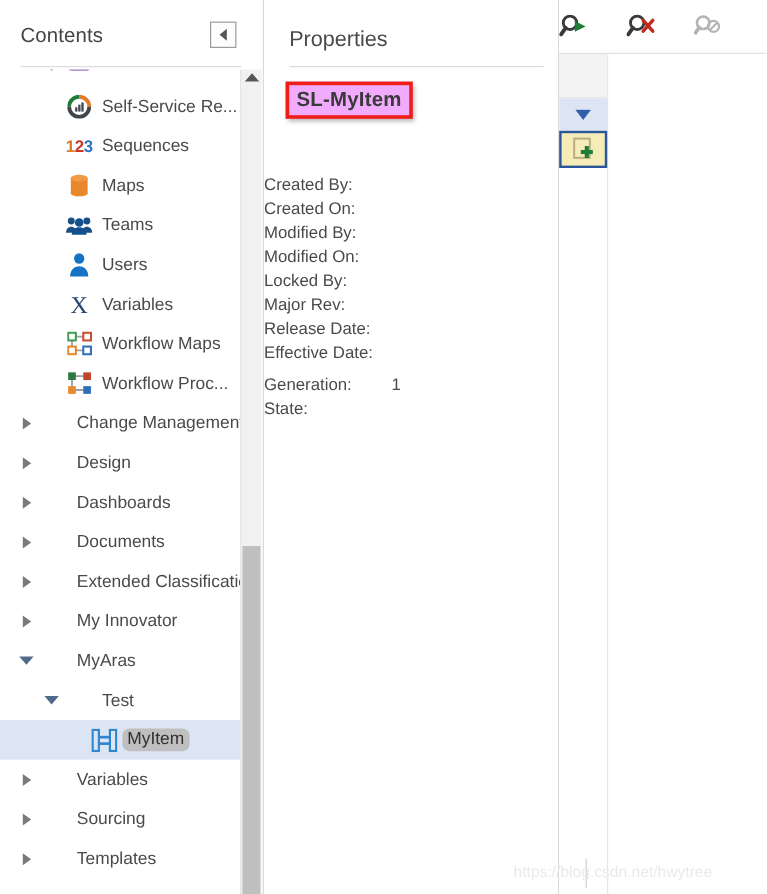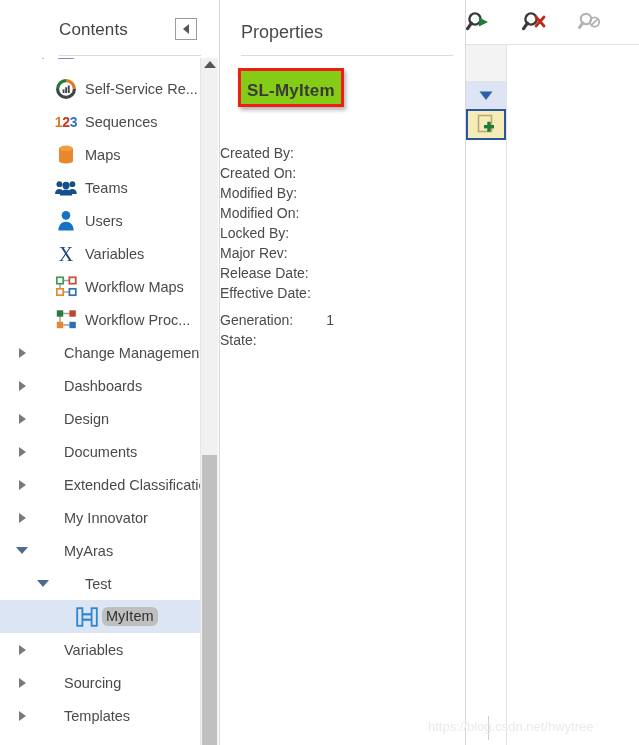--- a/index.html
+++ b/index.html
@@ -27,21 +27,20 @@
     height: 745px;
     position: relative;
     background: #ffffff;
     box-sizing: border-box;
     border-right: 1px solid #d9d9d9;
     flex: 0 0 220px;
   }
   .contents-header {
     height: 58px;
     position: relative;
-    margin-left: 42px;
   }
   .contents-title {
     position: absolute;
     left: 17px;
     top: 20px;
     font-size: 17px;
     color: #444444;
     letter-spacing: .1px;
   }
   .collapse-btn {
@@ -203,22 +202,22 @@
     right: 12px;
     top: 55px;
     height: 1px;
     background: #dcdcdc;
   }
   .item-name-wrap {
     position: absolute;
     left: 18px;
     top: 68px;
     border: 3px solid #ee1d16;
-    padding: 10px 6px 3px 6px;
-    background: #84cc16;
+    padding: 2px 6px 3px 6px;
+    background: #f0abfc;
     box-shadow: 2px 3px 4px rgba(0,0,0,.30);
   }
   .item-name {
     font-size: 17px;
     font-weight: bold;
     color: #3a3a3a;
     letter-spacing: .2px;
   }
   .prop-list {
     position: absolute;
@@ -486,28 +485,28 @@
               <i class="tri-right"></i>
             </span>
             <span class="ico"></span>
             <span class="label">Change Management</span>
           </div>
           <div class="tree-row ind-0">
             <span class="twisty">
               <i class="tri-right"></i>
             </span>
             <span class="ico"></span>
+            <span class="label">Design</span>
+          </div>
+          <div class="tree-row ind-0">
+            <span class="twisty">
+              <i class="tri-right"></i>
+            </span>
+            <span class="ico"></span>
             <span class="label">Dashboards</span>
-          </div>
-          <div class="tree-row ind-0">
-            <span class="twisty">
-              <i class="tri-right"></i>
-            </span>
-            <span class="ico"></span>
-            <span class="label">Design</span>
           </div>
           <div class="tree-row ind-0">
             <span class="twisty">
               <i class="tri-right"></i>
             </span>
             <span class="ico"></span>
             <span class="label">Documents</span>
           </div>
           <div class="tree-row ind-0">
             <span class="twisty">

